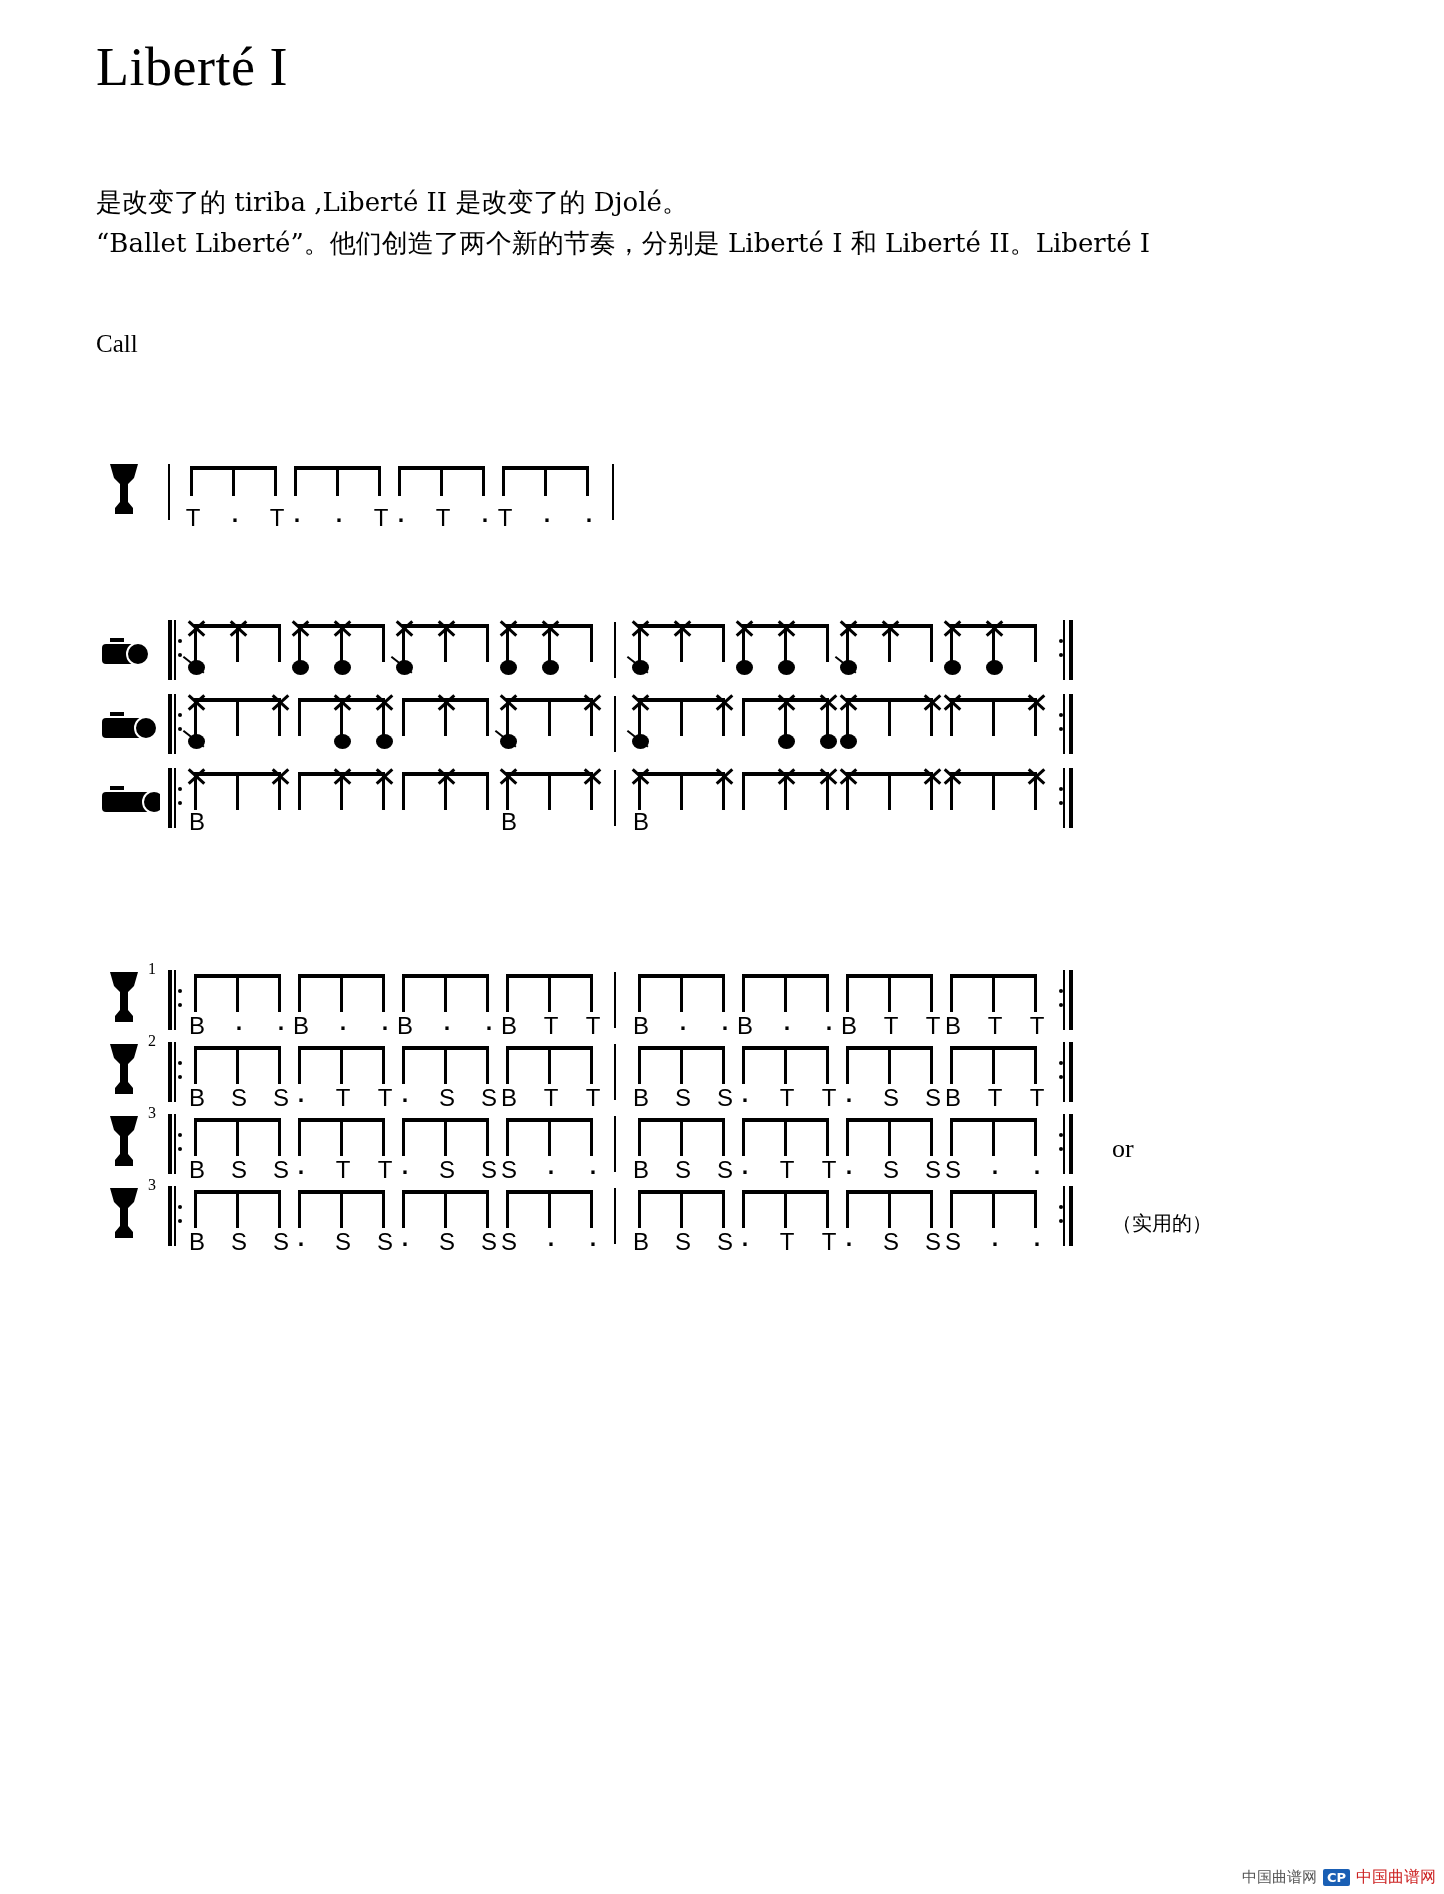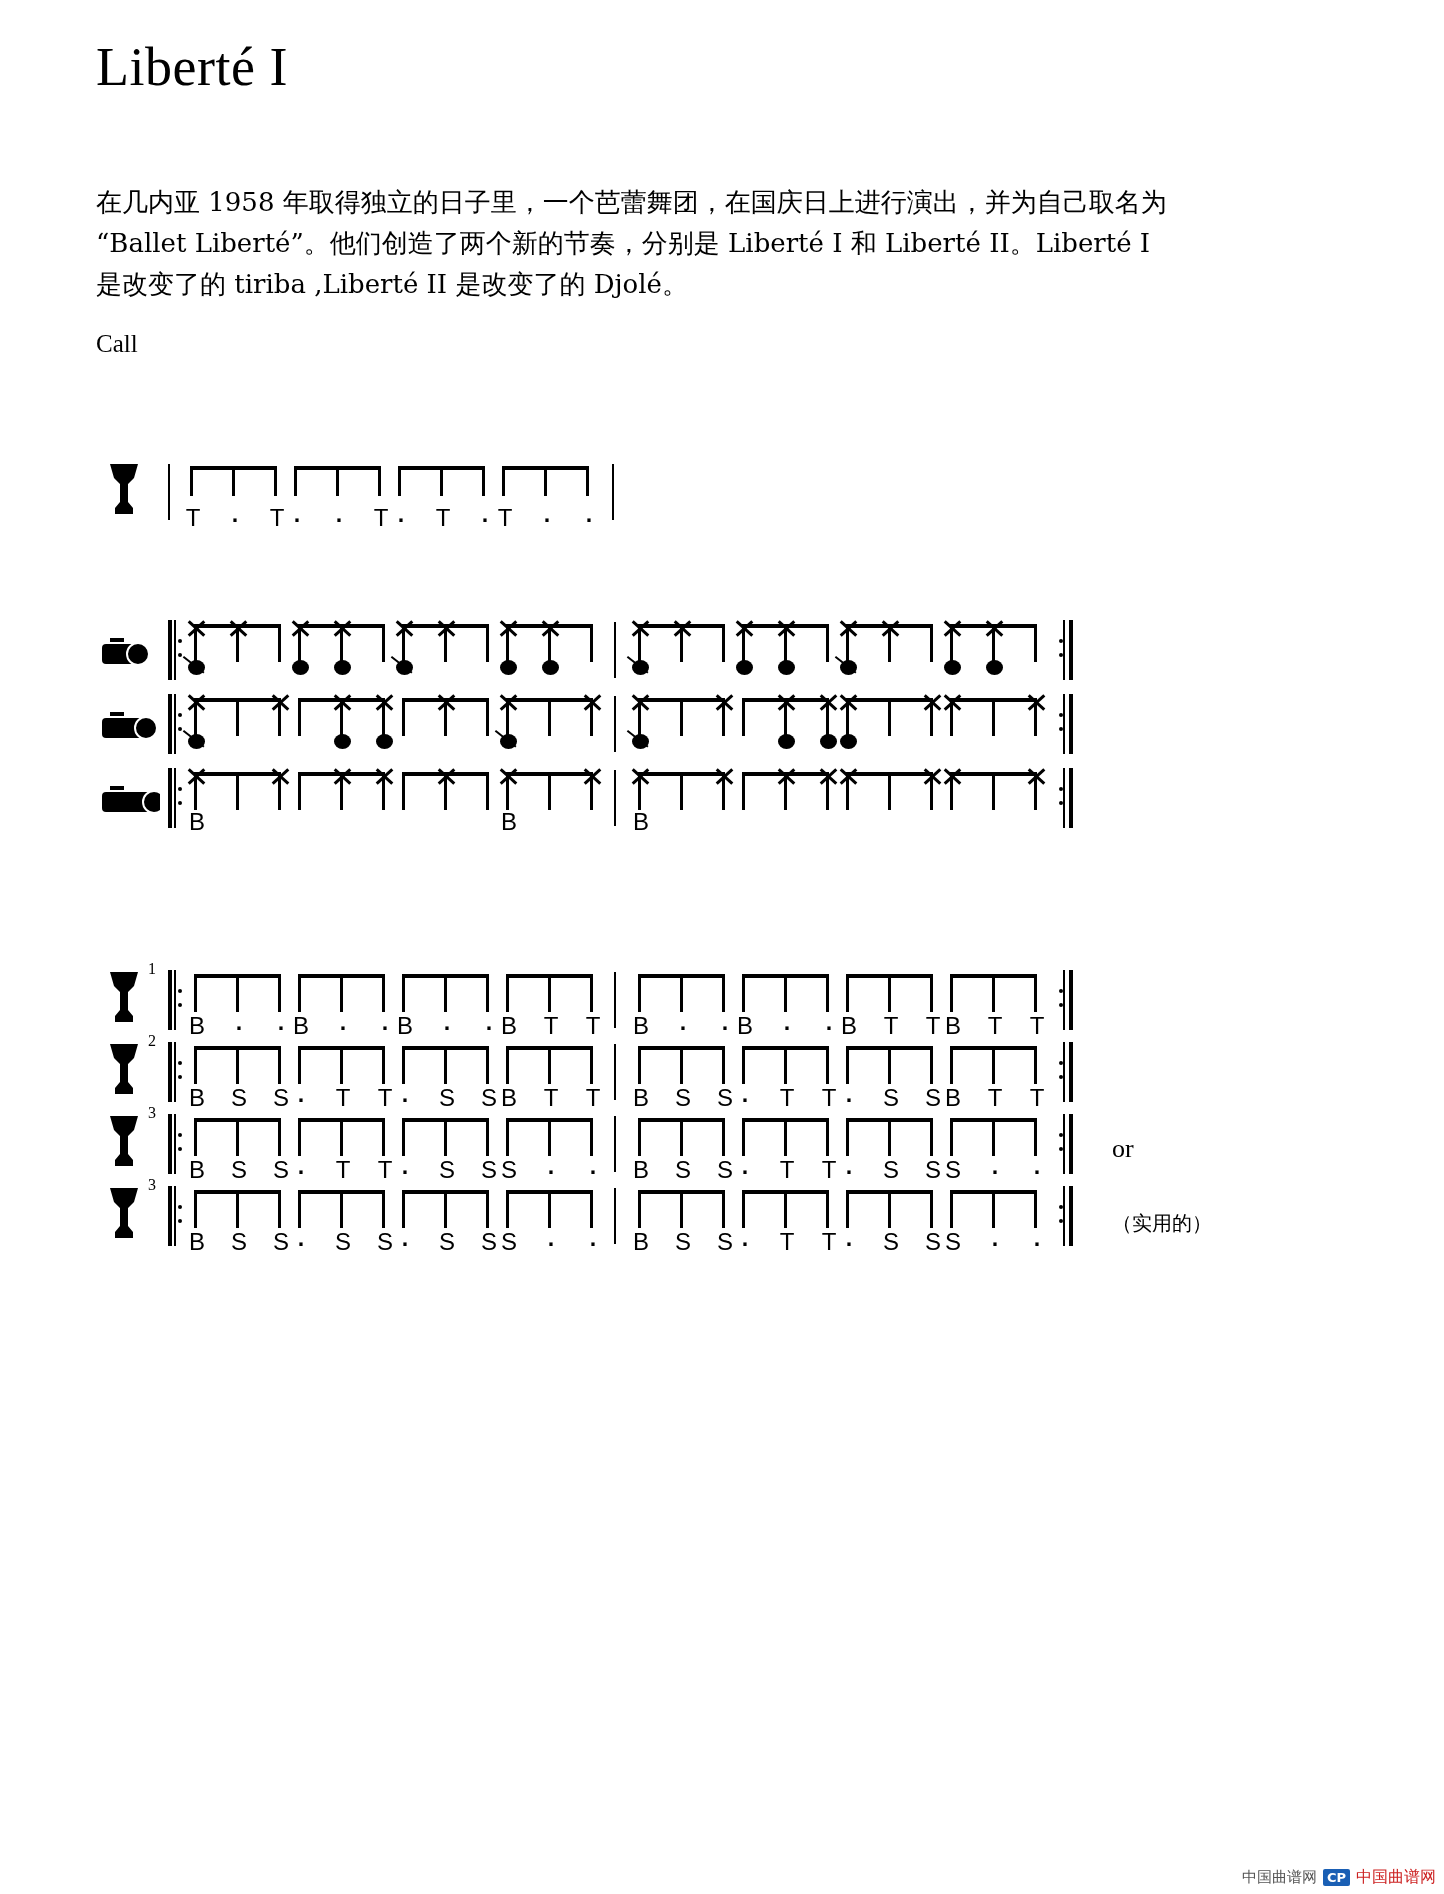--- a/index.html
+++ b/index.html
@@ -213,23 +213,22 @@
     font-weight: bold;
   }
   .footer .brand-name { color: #c22; font-size: 16px; }
 </style>
 </head>
 <body>
 
 <div class="title">Liberté I</div>
 
 <div class="intro">
-  <div>在几内亚 1958 年取得独立的日子里，一个芭蕾舞团，在国庆日上进行演出，并为自己取名为</div>
+  <div>是改变了的 tiriba ,Liberté II 是改变了的 Djolé。</div>
   <div>“Ballet Liberté”。他们创造了两个新的节奏，分别是 Liberté I 和 Liberté II。Liberté I</div>
-  <div>是改变了的 tiriba ,Liberté II 是改变了的 Djolé。</div>
 </div>
 
 <div class="call-label">Call</div>
 
 <div id="score">
     <div class="system" style="top: 452px;">
       <div class="inst" style="top: 6px;">
         <svg width="40" height="62" viewBox="0 0 40 62">
           <path d="M6 6 H34 L30 20 L24 26 L24 44 L29 50 L29 56 H11 L11 50 L16 44 L16 26 L10 20 Z" fill="#000"></path>
         </svg>

